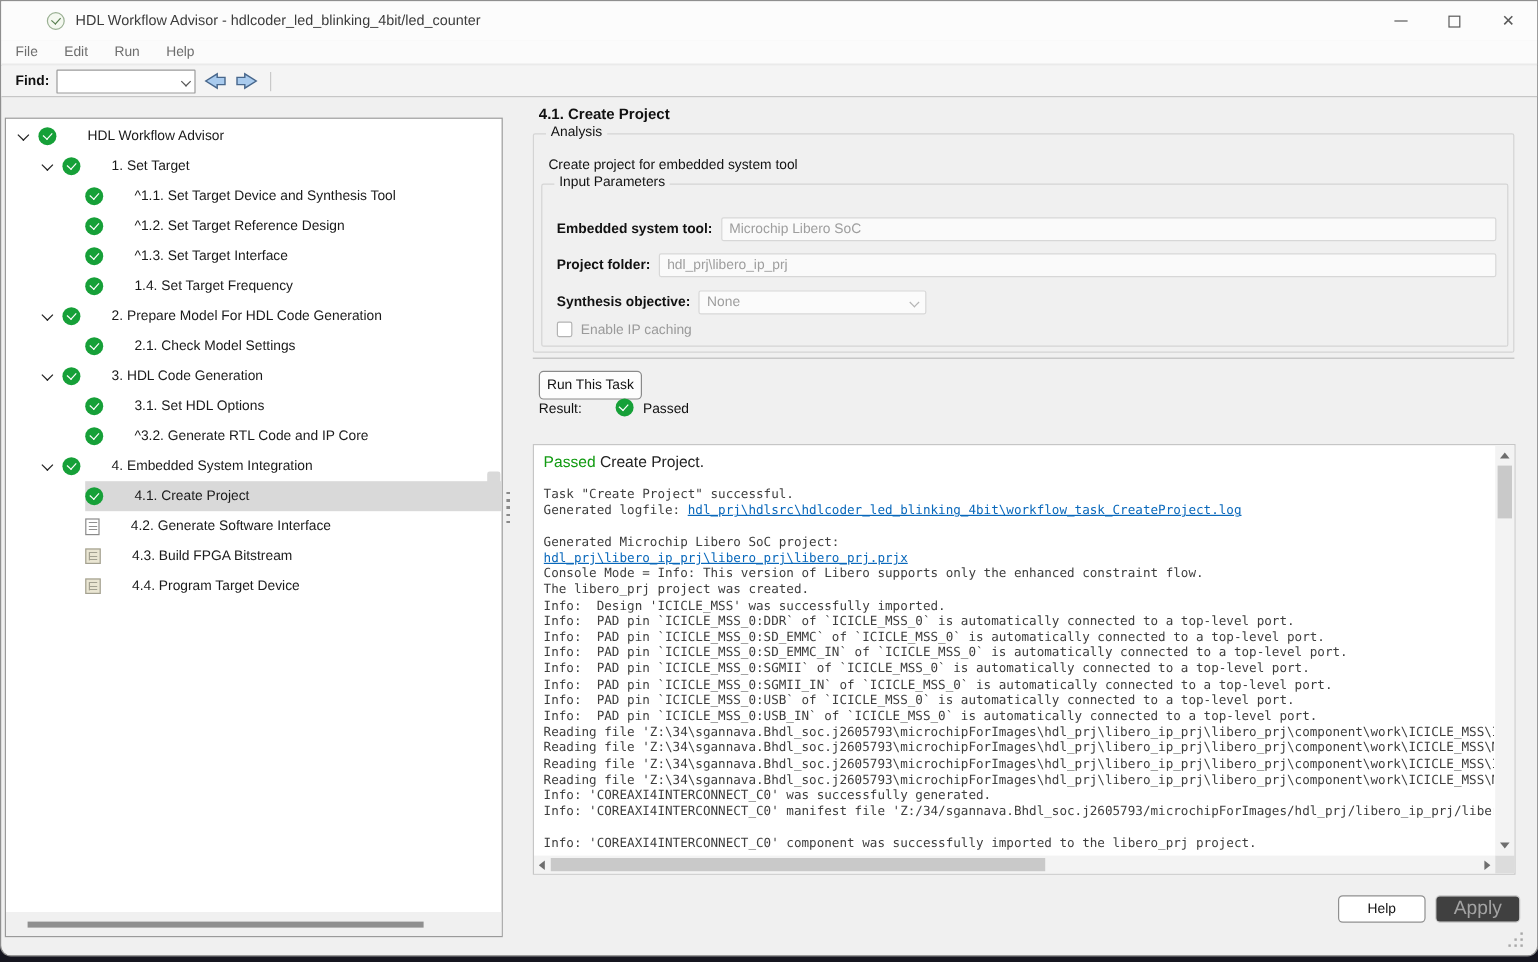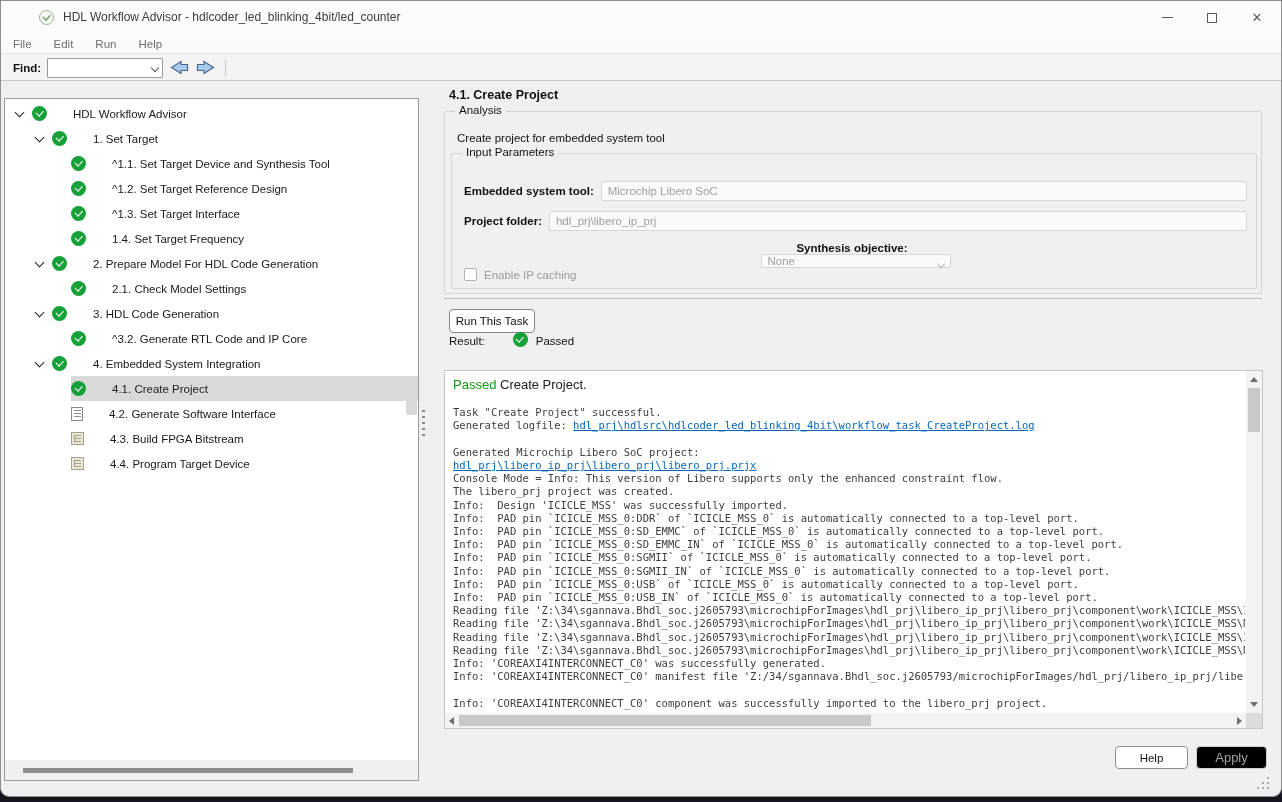--- a/index.html
+++ b/index.html
@@ -113,22 +113,22 @@
   .hthumb { position:absolute; left:14px; top:2px; width:412px; height:11px; background:#c9c9c9; }
   .harr { position:absolute; top:4px; width:0; height:0; border-top:4px solid transparent; border-bottom:4px solid transparent; }
   .harr.lt { left:4px; border-right:5px solid #6e6e6e; }
   .harr.rt { right:4px; border-left:5px solid #6e6e6e; }
   .scroll-corner { position:absolute; right:0; bottom:0; width:16px; height:15px; background:#dcdcdc; }
 
   
   .help-btn { position:absolute; left:1114px; top:745px; width:73px; height:23px; background:#fff;
               border:1px solid #8f8f8f; border-radius:4px; font-size:11.5px; color:#111;
               display:flex; align-items:center; justify-content:center; font-family:inherit; }
-  .apply-btn { position:absolute; left:1195px; top:745px; width:71px; height:23px; background:#000000;
-              border:1px solid #d2d2d2; border-radius:4px; font-size:13px; color:#a3a3a3;
+  .apply-btn { position:absolute; left:1195px; top:745px; width:71px; height:23px; background:#404040;
+              border:1px solid #d2d2d2; border-radius:4px; font-size:16px; color:#a3a3a3;
               display:flex; align-items:center; justify-content:center; font-family:inherit; }
   .resize-grip { position:absolute; left:1266px; top:786px; width:2px; height:2px; background:#a8a8a8;
       box-shadow:0 -5px #a8a8a8, -5px 0 #a8a8a8, 0 -10px #a8a8a8, -5px -5px #a8a8a8, -10px 0 #a8a8a8; }
 </style>
 </head>
 <body>
 
 <div class="bottom-strip"></div>
 
 <div class="window">
@@ -228,20 +228,26 @@
       <div class="trow lvl1">
           <span class="chev"></span>
           <span class="rowbody">
             <span class="ic check"></span>
             <span>3. HDL Code Generation</span>
           </span>
         </div>
       <div class="trow lvl2">
           <span class="rowbody">
             <span class="ic check"></span>
+            <span>3.1. Set HDL Options</span>
+          </span>
+        </div>
+      <div class="trow lvl2">
+          <span class="rowbody">
+            <span class="ic check"></span>
             <span>^3.2. Generate RTL Code and IP Core</span>
           </span>
         </div>
       <div class="trow lvl1">
           <span class="chev"></span>
           <span class="rowbody">
             <span class="ic check"></span>
             <span>4. Embedded System Integration</span>
           </span>
         </div>
@@ -287,21 +293,21 @@
   <div class="groupbox params-box">
     <span class="legend">Input Parameters</span>
     <div class="prow" style="top:27px;">
       <span class="plabel">Embedded system tool:</span>
       <span class="pfield">Microchip Libero SoC</span>
     </div>
     <div class="prow" style="top:57px;">
       <span class="plabel">Project folder:</span>
       <span class="pfield">hdl_prj\libero_ip_prj</span>
     </div>
-    <div class="prow" style="top:88px;flex-direction:column;">
+    <div class="prow" style="top:88px;">
       <span class="plabel">Synthesis objective:</span>
       <span class="pselect">
           <span>None</span>
           <span class="cchev"></span>
         </span>
     </div>
     <div class="cbrow" style="top:114px;">
       <span class="checkbox"></span>
       <span class="cblabel">Enable IP caching</span>
     </div>

